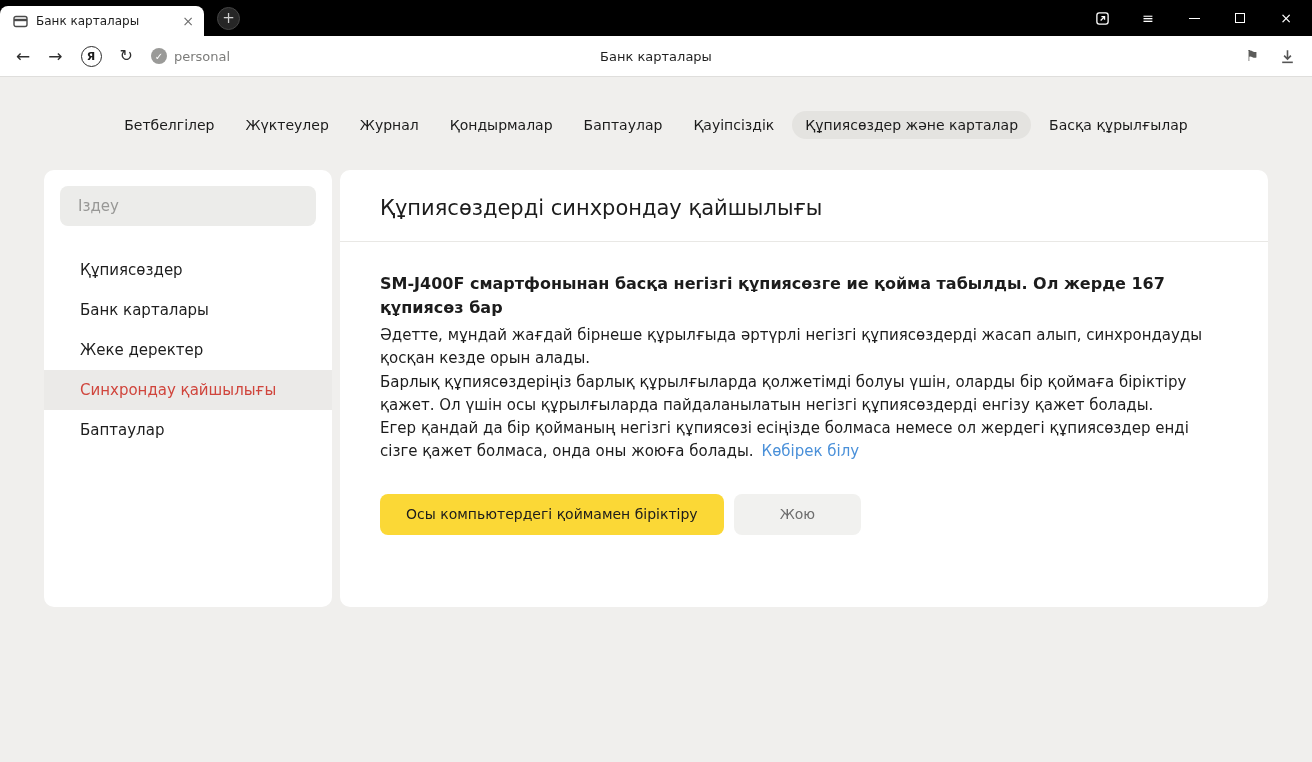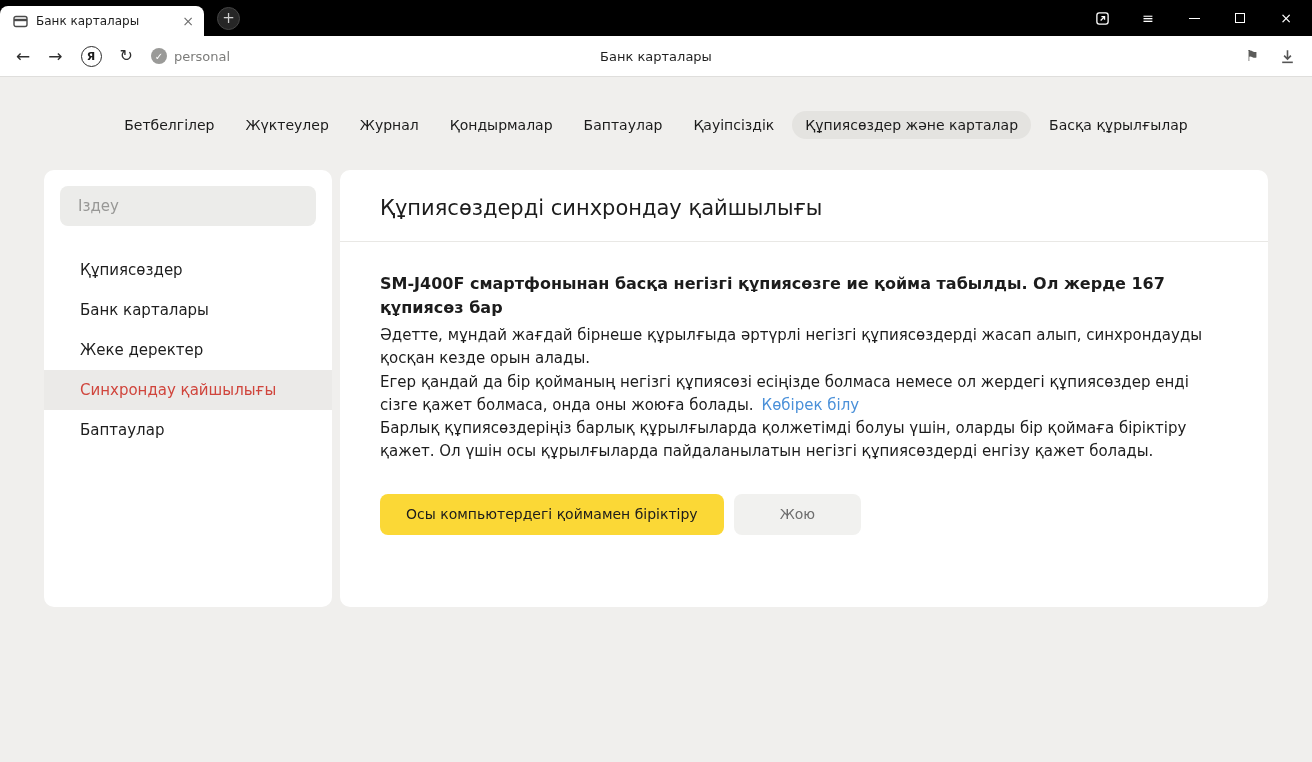--- a/index.html
+++ b/index.html
@@ -272,22 +272,22 @@
         </div>
       </aside>
 
       <section class="main-card">
         <div class="main-header">
           <h1 class="main-title">Құпиясөздерді синхрондау қайшылығы</h1>
         </div>
         <div class="main-body">
           <h2 class="alert-heading">SM-J400F смартфонынан басқа негізгі құпиясөзге ие қойма табылды. Ол жерде 167 құпиясөз бар</h2>
           <p class="para">Әдетте, мұндай жағдай бірнеше құрылғыда әртүрлі негізгі құпиясөздерді жасап алып, синхрондауды қосқан кезде орын алады.</p>
+          <p class="para">Барлық құпиясөздеріңіз барлық құрылғыларда қолжетімді болуы үшін, оларды бір қоймаға біріктіру қажет. Ол үшін осы құрылғыларда пайдаланылатын негізгі құпиясөздерді енгізу қажет болады.</p>
           <p class="para"><span>Егер қандай да бір қойманың негізгі құпиясөзі есіңізде болмаса немесе ол жердегі құпиясөздер енді сізге қажет болмаса, онда оны жоюға болады.</span><a class="link">Көбірек білу</a></p>
-          <p class="para">Барлық құпиясөздеріңіз барлық құрылғыларда қолжетімді болуы үшін, оларды бір қоймаға біріктіру қажет. Ол үшін осы құрылғыларда пайдаланылатын негізгі құпиясөздерді енгізу қажет болады.</p>
           <div class="buttons">
             <button class="btn btn-yellow">Осы компьютердегі қоймамен біріктіру</button>
             <button class="btn btn-gray">Жою</button>
           </div>
         </div>
       </section>
 
     </div>
   </div>
 </div>

